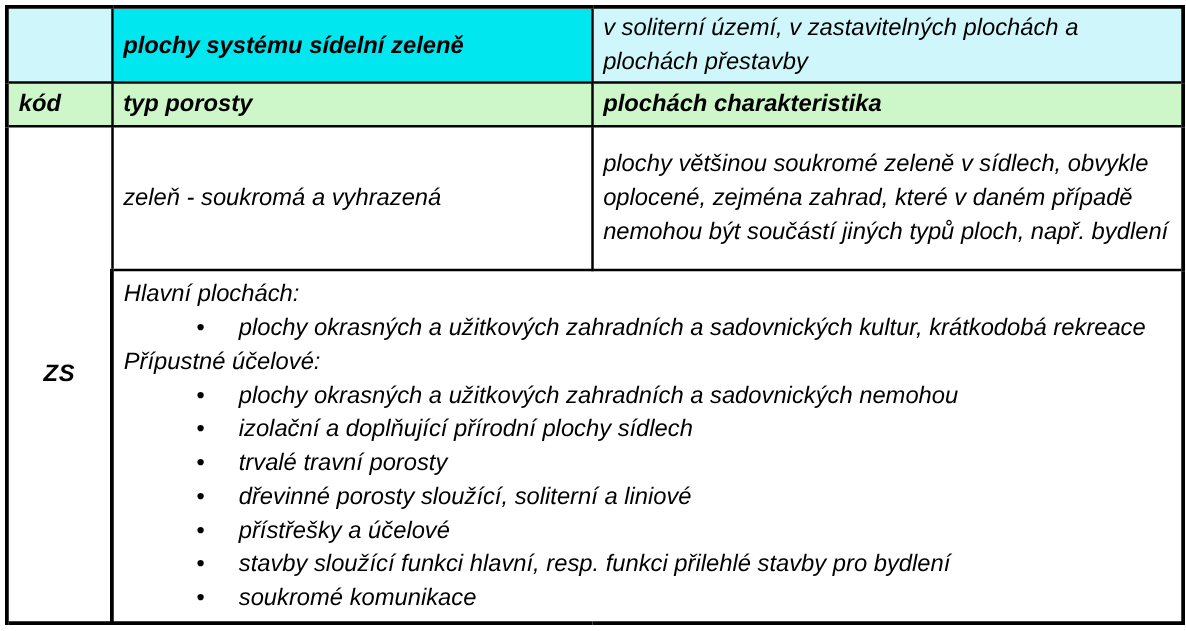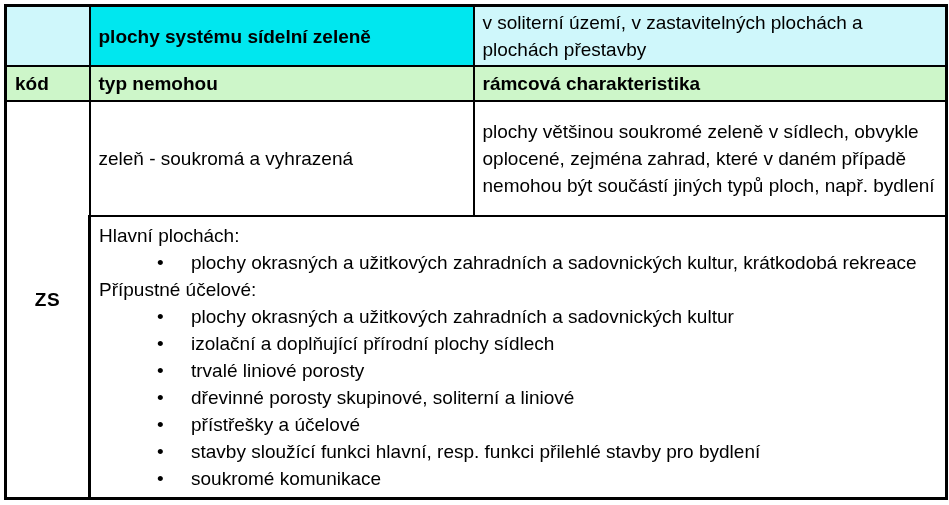--- a/index.html
+++ b/index.html
@@ -21,20 +21,21 @@
     position: relative;
     width: 949px; height: 505px;
     background: #ffffff;
   }
   table.zoning {
     position: absolute;
     left: 4px; top: 4px;
     width: 941px; height: 496px;
     border-collapse: collapse;
     table-layout: fixed;
+    font-style: italic;
   }
   table.zoning td {
     border: 2px solid var(--border);
     padding: 2px 8px;
     font-size: 19px;
     line-height: 27px;
     vertical-align: middle;
     overflow: hidden;
   }
   table.zoning { border: 3px solid var(--border); }
@@ -89,37 +90,37 @@
       <col style="width:473px">
     </colgroup>
     <tbody>
       <tr class="row-title">
         <td class="c-ltcyan"></td>
         <td class="c-cyan bold cell-title">plochy systému sídelní zeleně</td>
         <td class="c-ltcyan cell-subtitle">v soliterní území, v zastavitelných plochách a plochách přestavby</td>
       </tr>
       <tr class="row-cols">
         <td class="c-green bold">kód</td>
-        <td class="c-green bold">typ nemohou</td>
-        <td class="c-green bold">rámcová charakteristika</td>
+        <td class="c-green bold">typ porosty</td>
+        <td class="c-green bold">plochách charakteristika</td>
       </tr>
       <tr class="row-data">
         <td rowspan="2" class="bold cell-code">ZS</td>
         <td class="top">zeleň - soukromá a vyhrazená</td>
         <td class="top">plochy většinou soukromé zeleně v sídlech, obvykle oplocené, zejména zahrad, které v daném případě nemohou být součástí jiných typů ploch, např. bydlení</td>
       </tr>
       <tr>
         <td colspan="2" class="top usage-cell">
           <p class="use-label">Hlavní plochách:</p>
           <p class="bullet-item">plochy okrasných a užitkových zahradních a sadovnických kultur, krátkodobá rekreace</p>
           <p class="use-label">Přípustné účelové:</p>
-          <p class="bullet-item">plochy okrasných a užitkových zahradních a sadovnických kultur</p>
+          <p class="bullet-item">plochy okrasných a užitkových zahradních a sadovnických nemohou</p>
           <p class="bullet-item">izolační a doplňující přírodní plochy sídlech</p>
-          <p class="bullet-item">trvalé liniové porosty</p>
-          <p class="bullet-item">dřevinné porosty skupinové, soliterní a liniové</p>
+          <p class="bullet-item">trvalé travní porosty</p>
+          <p class="bullet-item">dřevinné porosty sloužící, soliterní a liniové</p>
           <p class="bullet-item">přístřešky a účelové</p>
           <p class="bullet-item">stavby sloužící funkci hlavní, resp. funkci přilehlé stavby pro bydlení</p>
           <p class="bullet-item">soukromé komunikace</p>
         </td>
       </tr>
     </tbody>
   </table>
 </div>
 
 </body></html>

